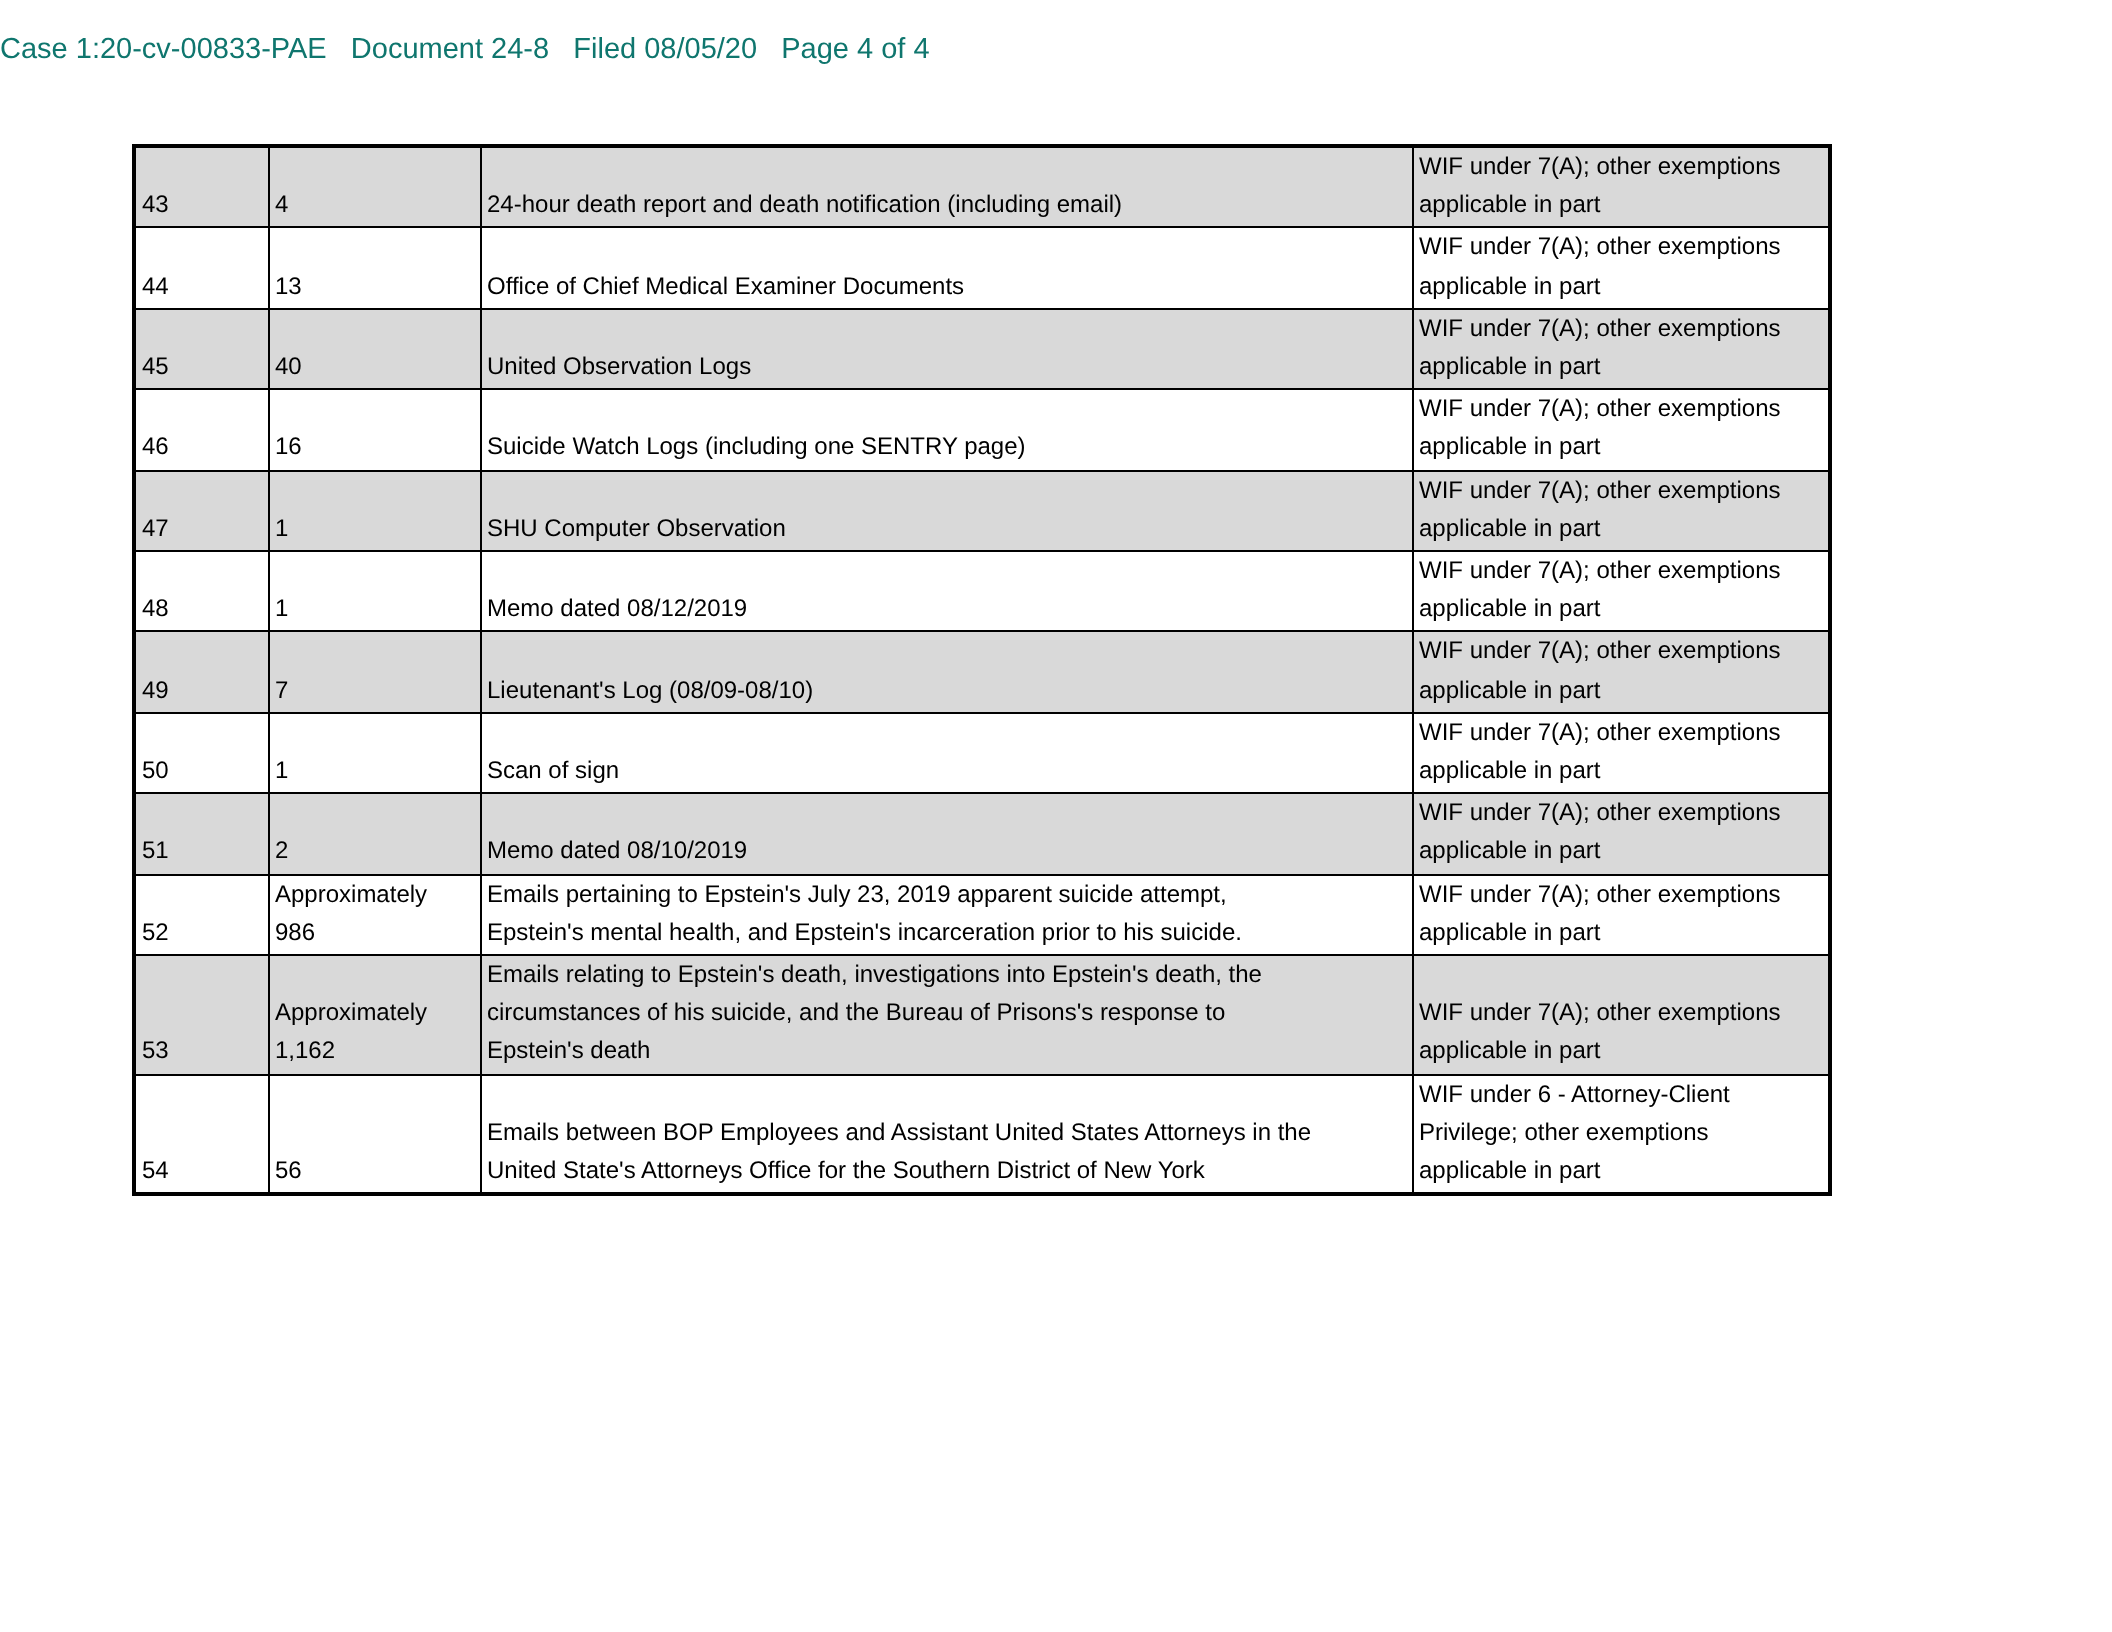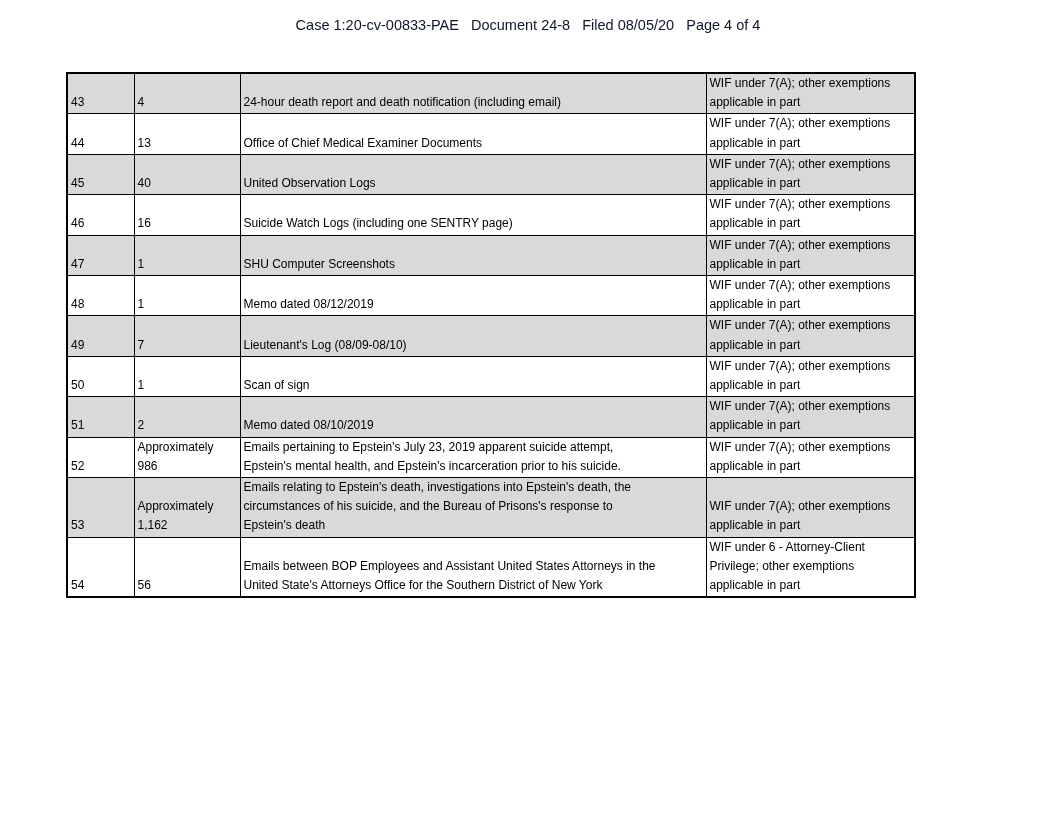--- a/index.html
+++ b/index.html
@@ -10,24 +10,24 @@
     position: relative;
     font-family: "Liberation Sans", "DejaVu Sans", sans-serif;
     color: #000;
     overflow: hidden;
   }
   .stamp {
     position: absolute;
     top: 15px;
     left: 0;
     width: 1056px;
-    text-align: center;
+    text-align: left;
     font-size: 14.5px;
     line-height: 20px;
-    color: #0f172a;
+    color: #0f766e;
     white-space: pre;
   }
   .table-wrap {
     position: absolute;
     left: 66px;
     top: 72px;
   }
   table.doc-table {
     border-collapse: collapse;
     table-layout: fixed;
@@ -92,21 +92,21 @@
         <tr class="r2">
     <td class="c-no">46</td>
     <td class="c-count">16</td>
     <td class="c-desc">Suicide Watch Logs (including one SENTRY page)</td>
     <td class="c-ex">WIF under 7(A); other exemptions
 applicable in part</td>
   </tr>
         <tr class="r2 shaded">
     <td class="c-no">47</td>
     <td class="c-count">1</td>
-    <td class="c-desc">SHU Computer Screenshots</td>
+    <td class="c-desc">SHU Computer Observation</td>
     <td class="c-ex">WIF under 7(A); other exemptions
 applicable in part</td>
   </tr>
         <tr class="r2">
     <td class="c-no">48</td>
     <td class="c-count">1</td>
     <td class="c-desc">Memo dated 08/12/2019</td>
     <td class="c-ex">WIF under 7(A); other exemptions
 applicable in part</td>
   </tr>

